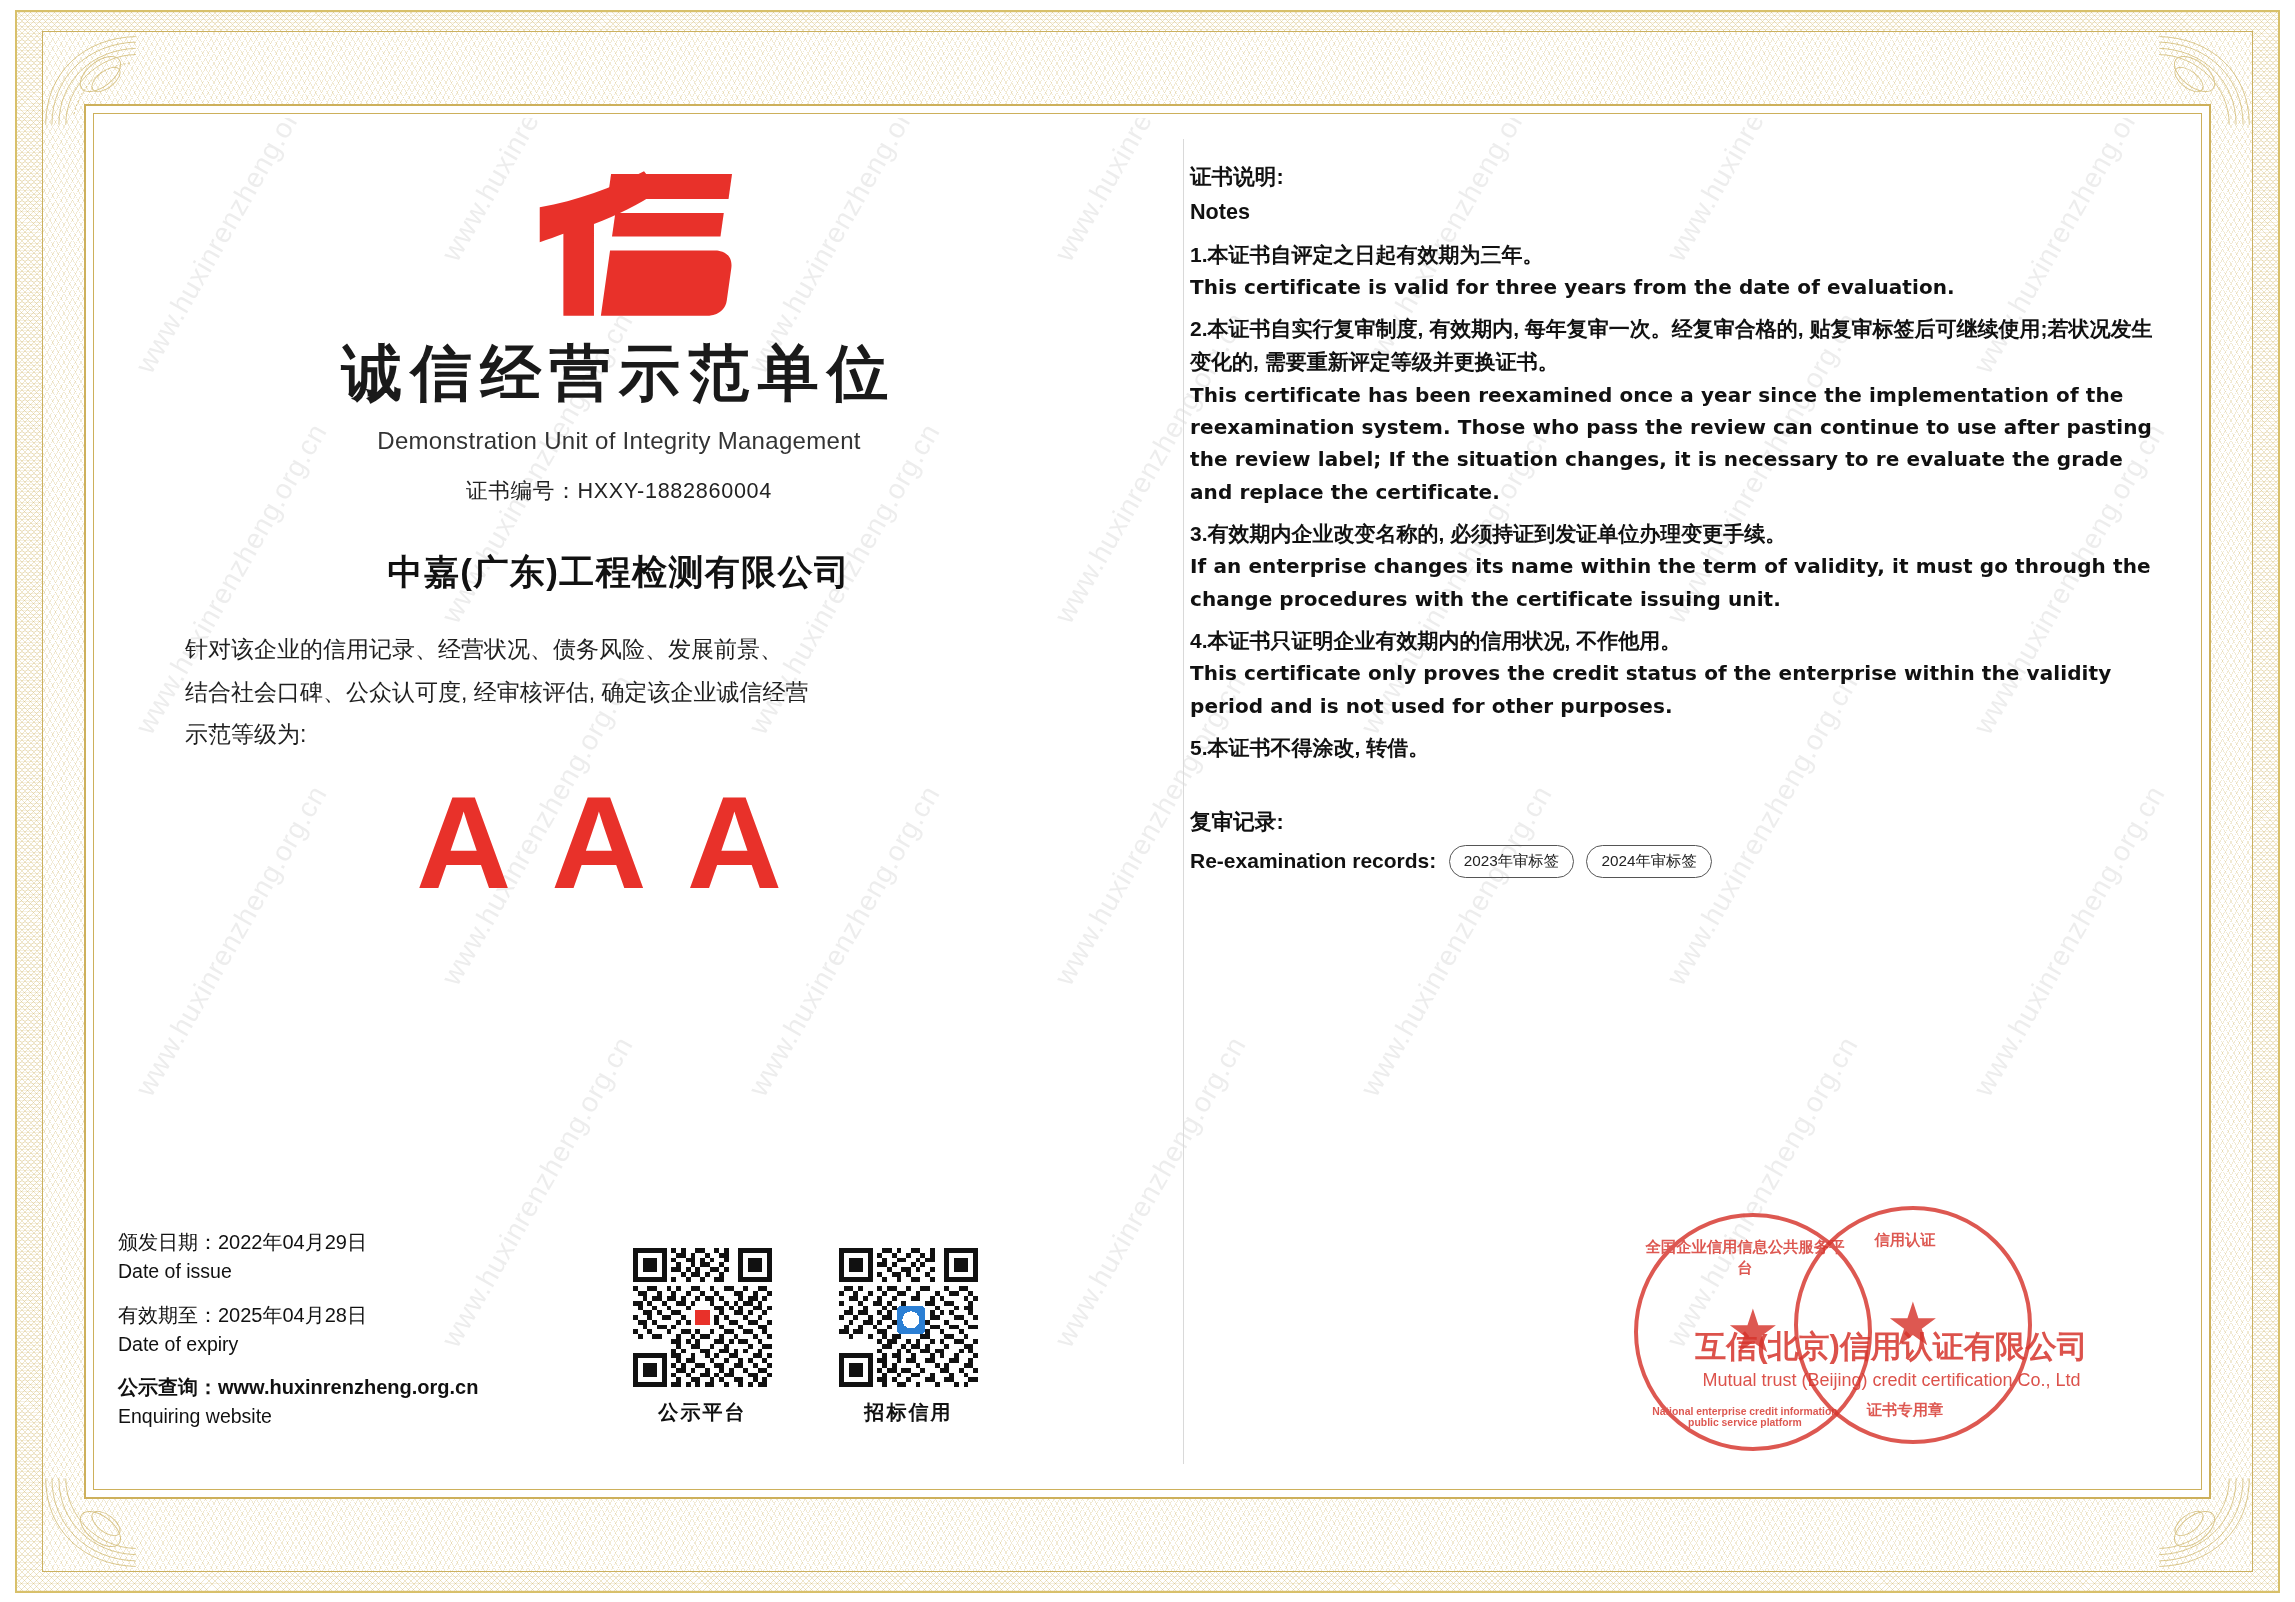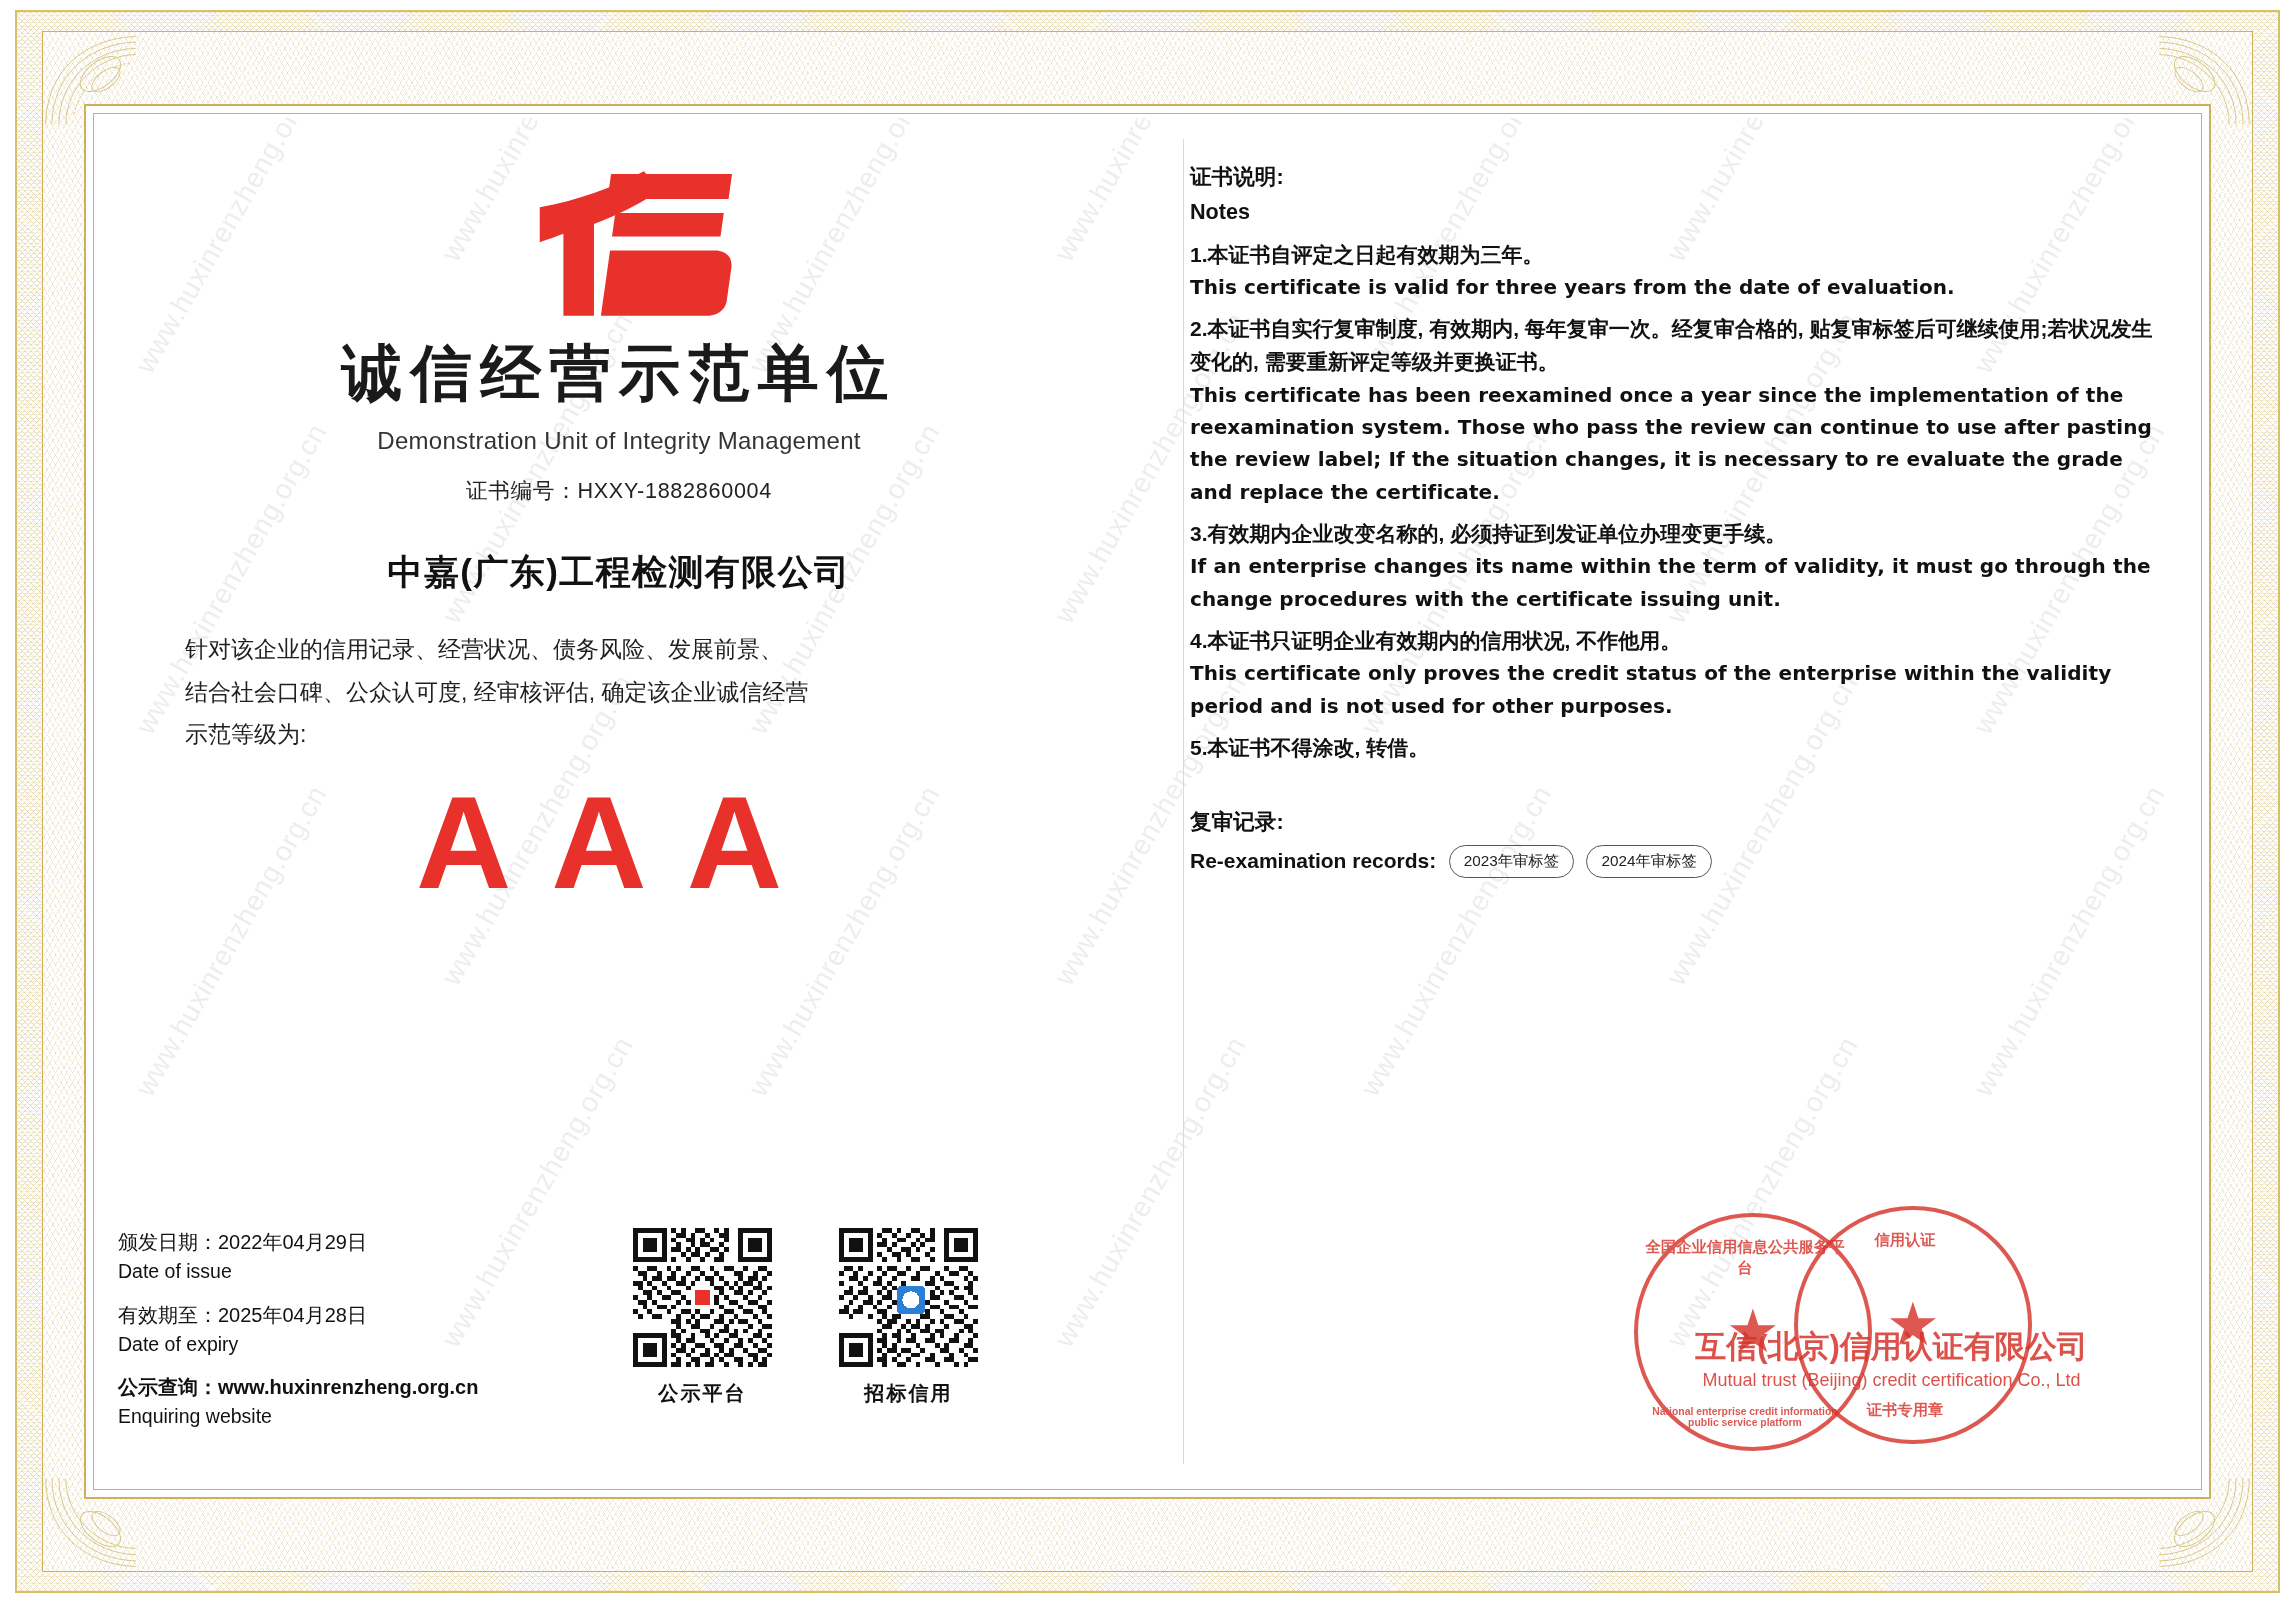--- a/index.html
+++ b/index.html
@@ -165,21 +165,21 @@
     line-height: 1;
   }
 
   
   .left-footer {
     position: absolute;
     left: 21px;
     right: 21px;
     bottom: 39px;
     display: flex;
-    align-items: flex-start;
+    align-items: center;
   }
   .footer-info {
     width: 487px;
     font-size: 20px;
     line-height: 1.45;
     color: #111;
   }
   .footer-info .row { margin-bottom: 15.3px; }
   .footer-info .en { font-size: 19.5px; }
   .footer-info .link { font-weight: bold; }

